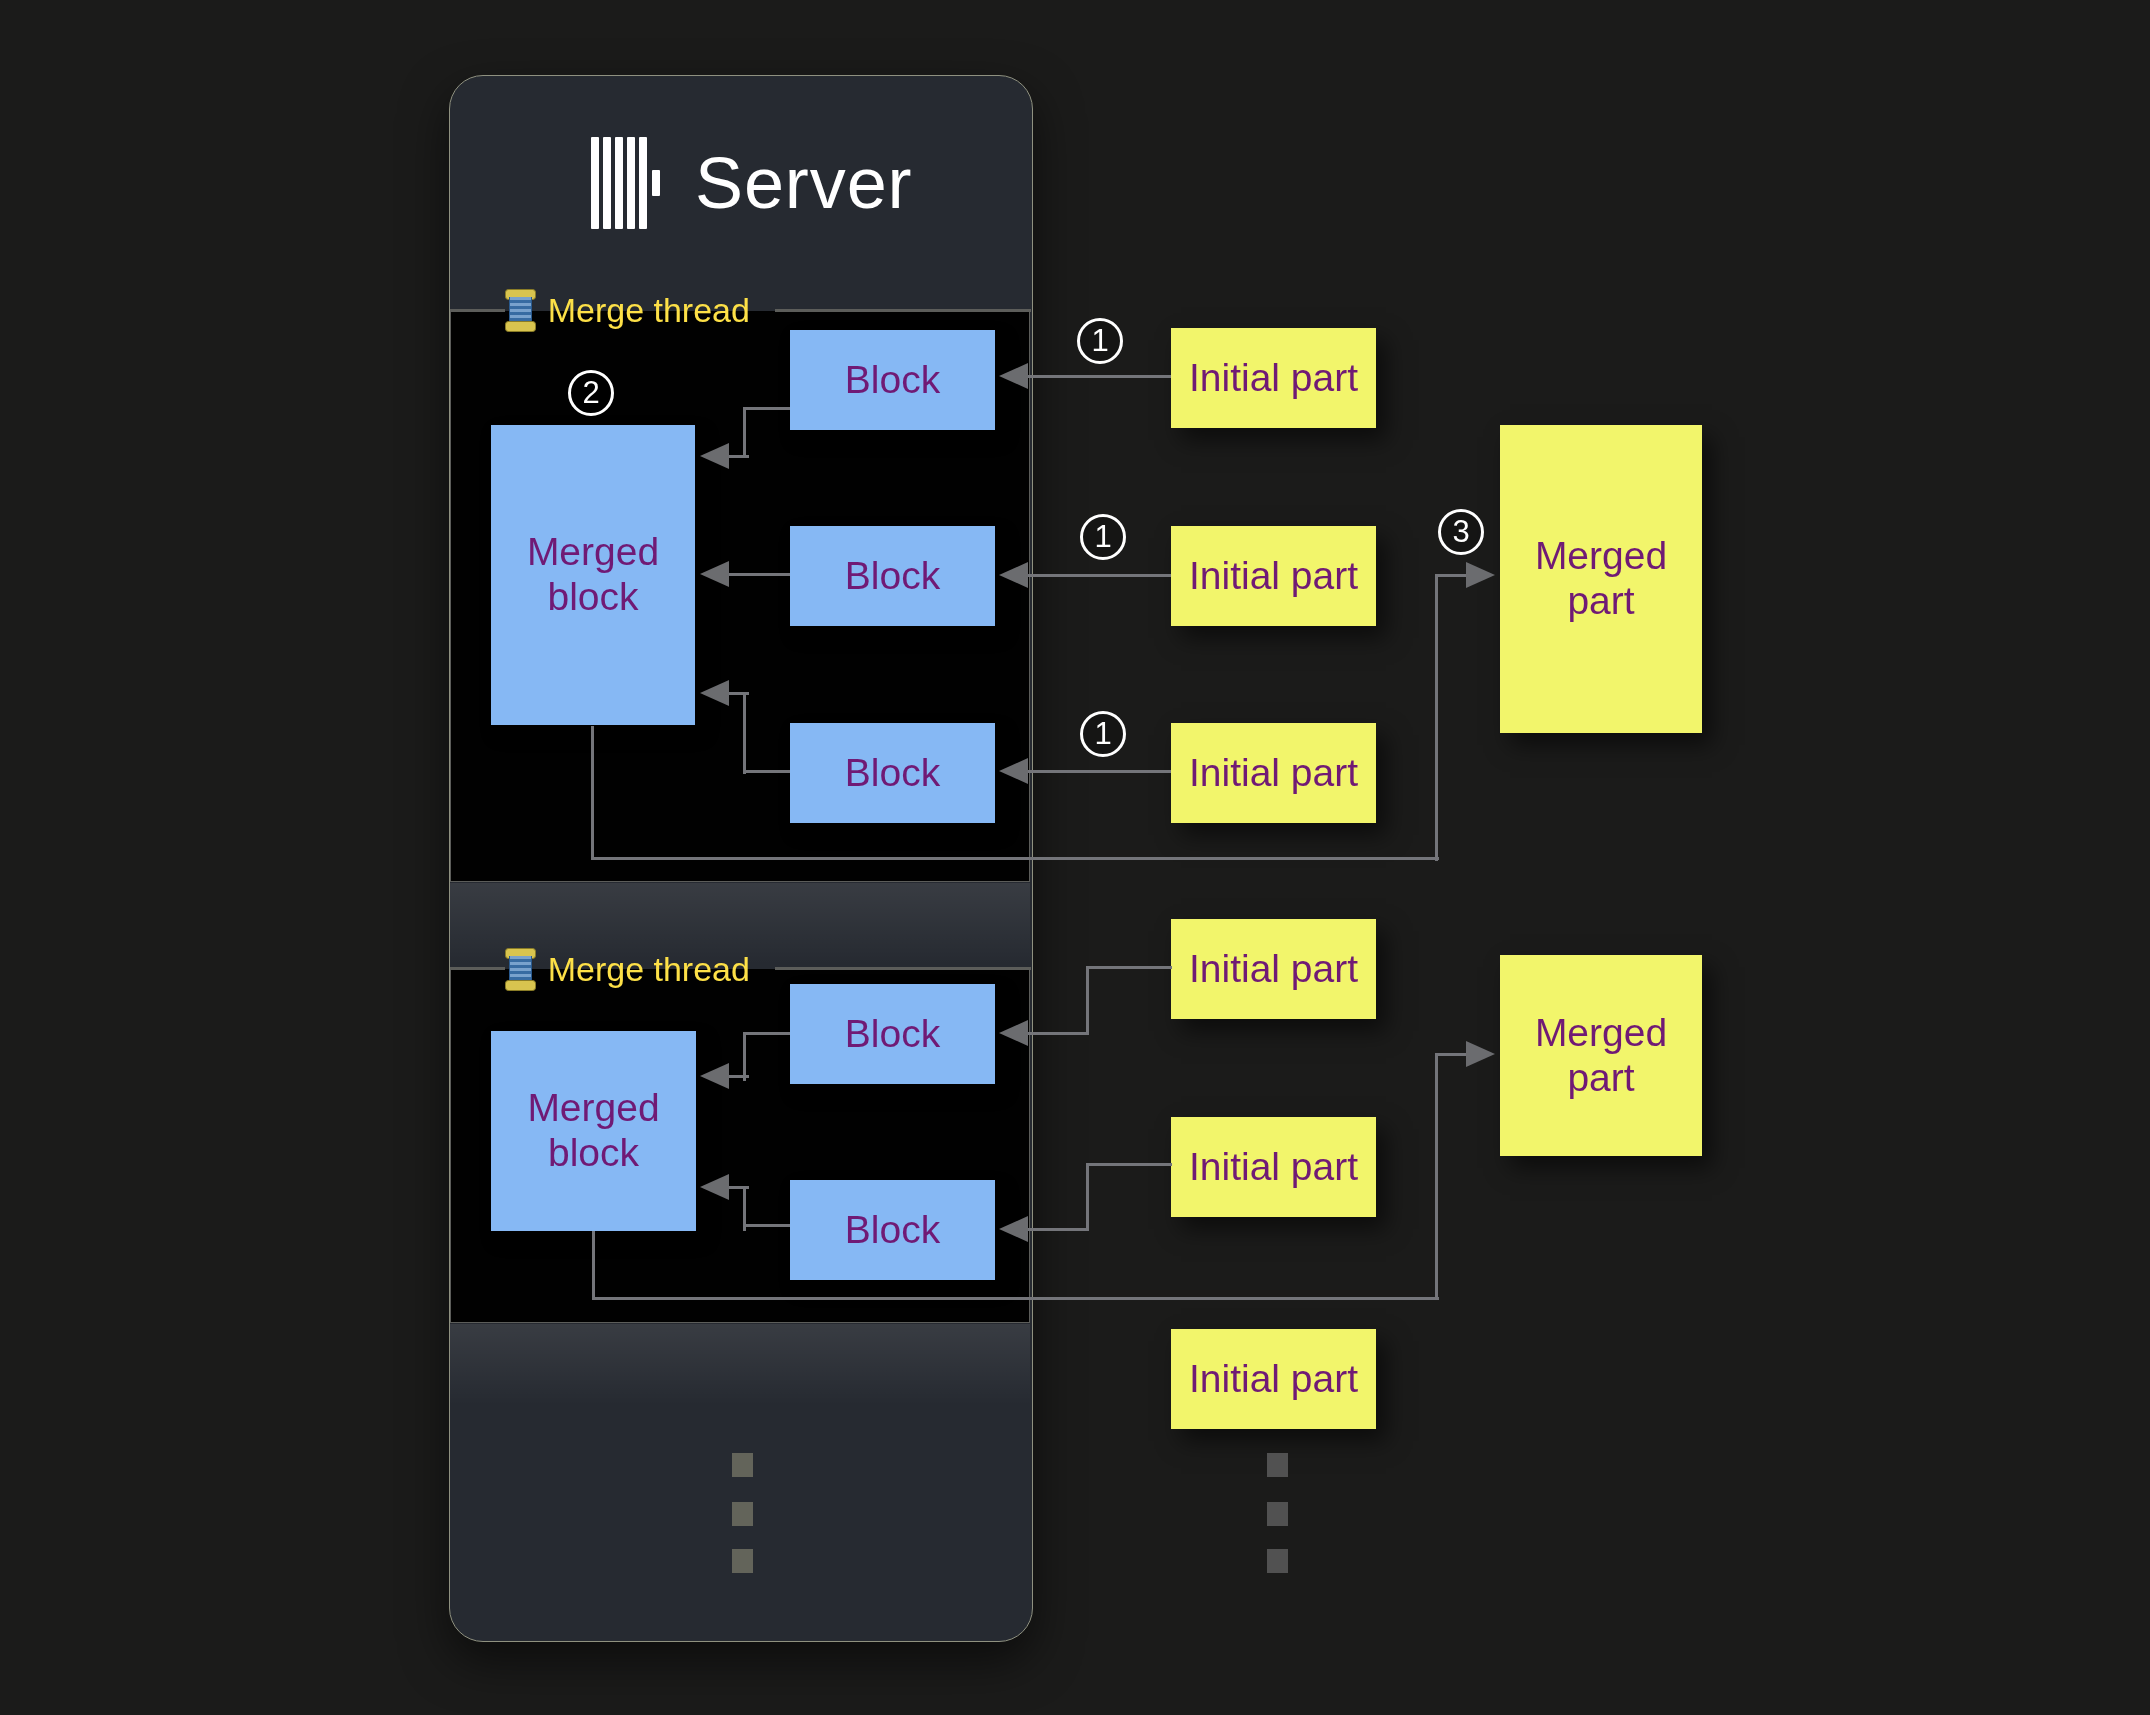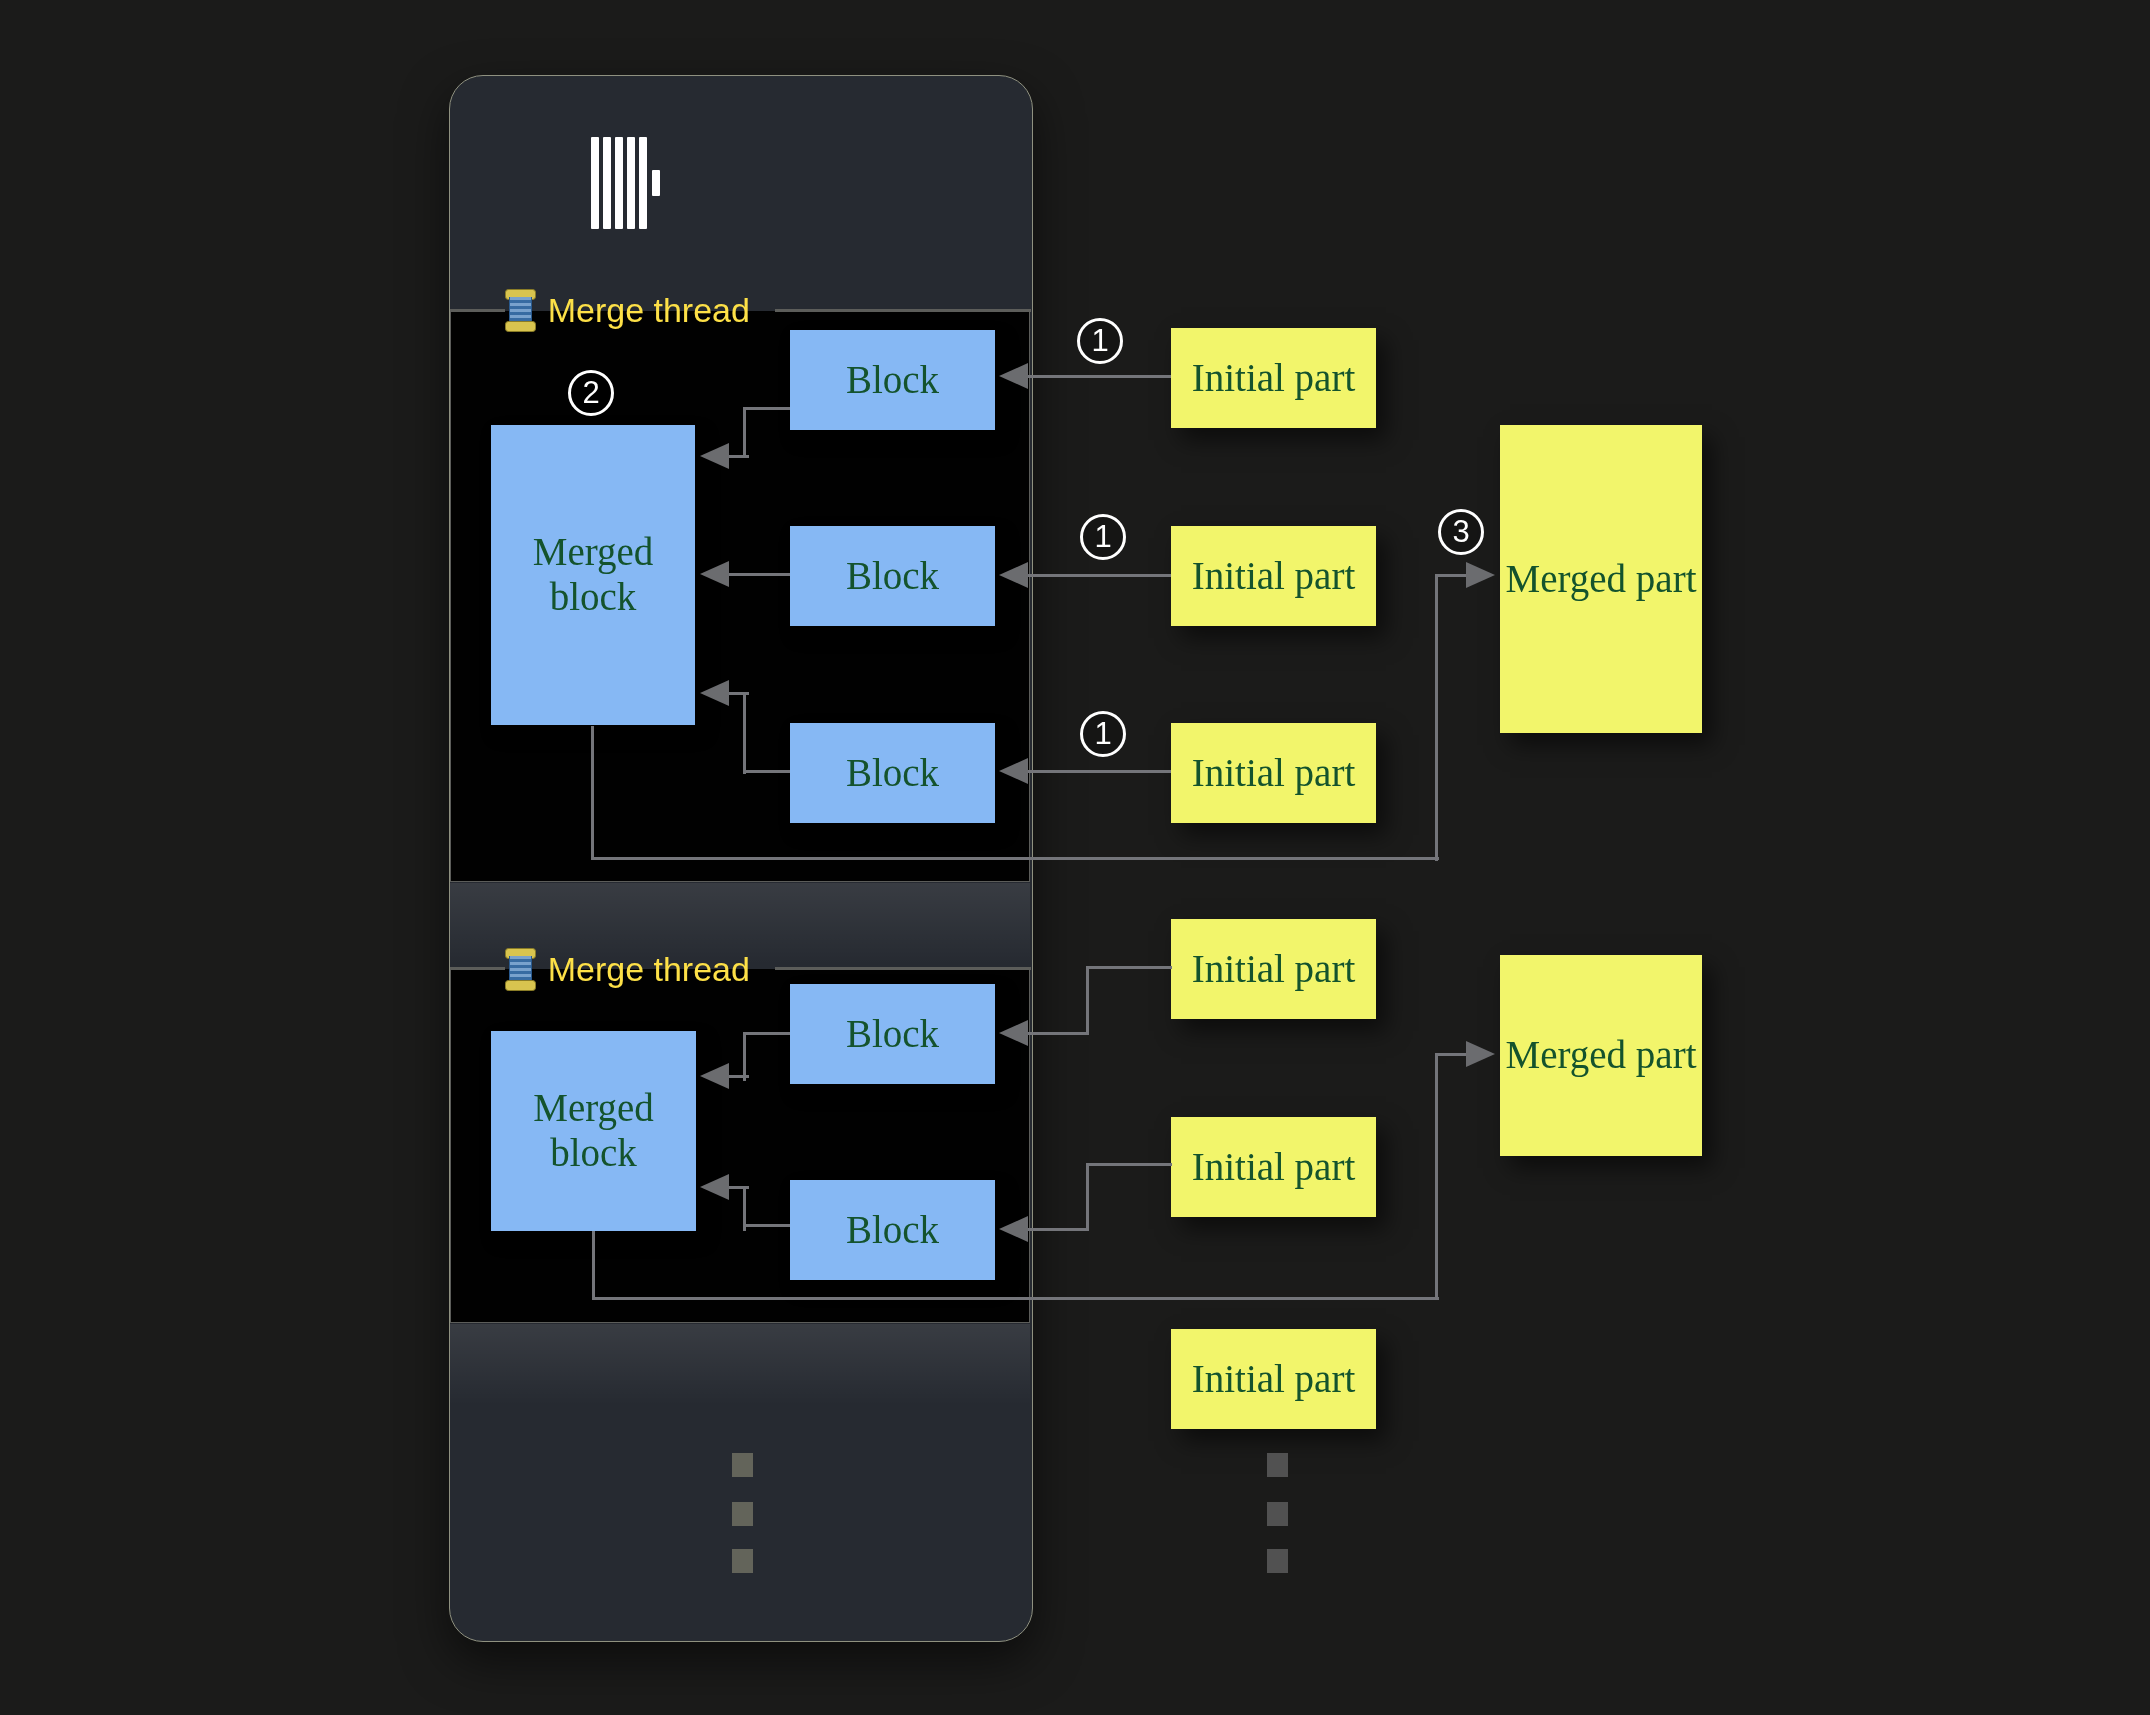--- a/index.html
+++ b/index.html
@@ -41,21 +41,21 @@
   .spool{position:relative;width:29px;height:43px;flex:0 0 auto;}
   .spool .cap{position:absolute;left:0;width:29px;height:8.6px;background:#d8c44f;border:0.9px solid #8a7c26;border-radius:3.4px;}
   .spool .cap.top{top:0;}
   .spool .cap.bot{bottom:0;}
   .spool .body{position:absolute;left:4.3px;top:7.7px;width:20.5px;height:27px;background:#3f7ab8;
     border-left:1.7px solid #2a5a8e;border-right:1.7px solid #2a5a8e;
     background-image:repeating-linear-gradient(180deg,rgba(255,255,255,.30) 0 2.6px,rgba(0,0,0,.12) 2.6px 6px);}
 
   
   .node{display:flex;align-items:center;justify-content:center;text-align:center;
-    color:#14532d;font-size:39px;line-height:1.15;z-index:3;font-family:Liberation Serif, serif;}
+    color:#701a75;font-size:39px;line-height:1.15;z-index:3;}
   .blue{background:#86b8f4;box-shadow:6.8px 8.6px 17px rgba(0,0,0,.45);}
   .yellow{background:#f2f56b;box-shadow:10.3px 12px 22px rgba(0,0,0,.55);}
 
   
   .hline,.vline{background:#74757a;z-index:6;}
   .hline{height:3.4px;}
   .vline{width:3.4px;}
   .ah-left{width:0;height:0;border-top:13.7px solid transparent;border-bottom:13.7px solid transparent;
     border-right:29px solid #6b6c6f;z-index:6;}
   .ah-right{width:0;height:0;border-top:13.7px solid transparent;border-bottom:13.7px solid transparent;
@@ -82,20 +82,21 @@
 
   <div class="abs server-header">
     <div class="ch-logo">
       <span></span>
         <span></span>
         <span></span>
         <span></span>
         <span></span>
         <span class="short"></span>
     </div>
+    <div class="server-title">Server</div>
   </div>
 
   <div class="abs thread-box tbox1"></div>
   <div class="abs tborder" style="left:450px;top:309px;width:55px;"></div>
   <div class="abs tborder" style="left:775px;top:309px;width:256px;"></div>
   <div class="abs thread-label" style="left:505px;top:288px;">
     <div class="spool">
       <div class="cap top"></div>
         <div class="body"></div>
         <div class="cap bot"></div>

